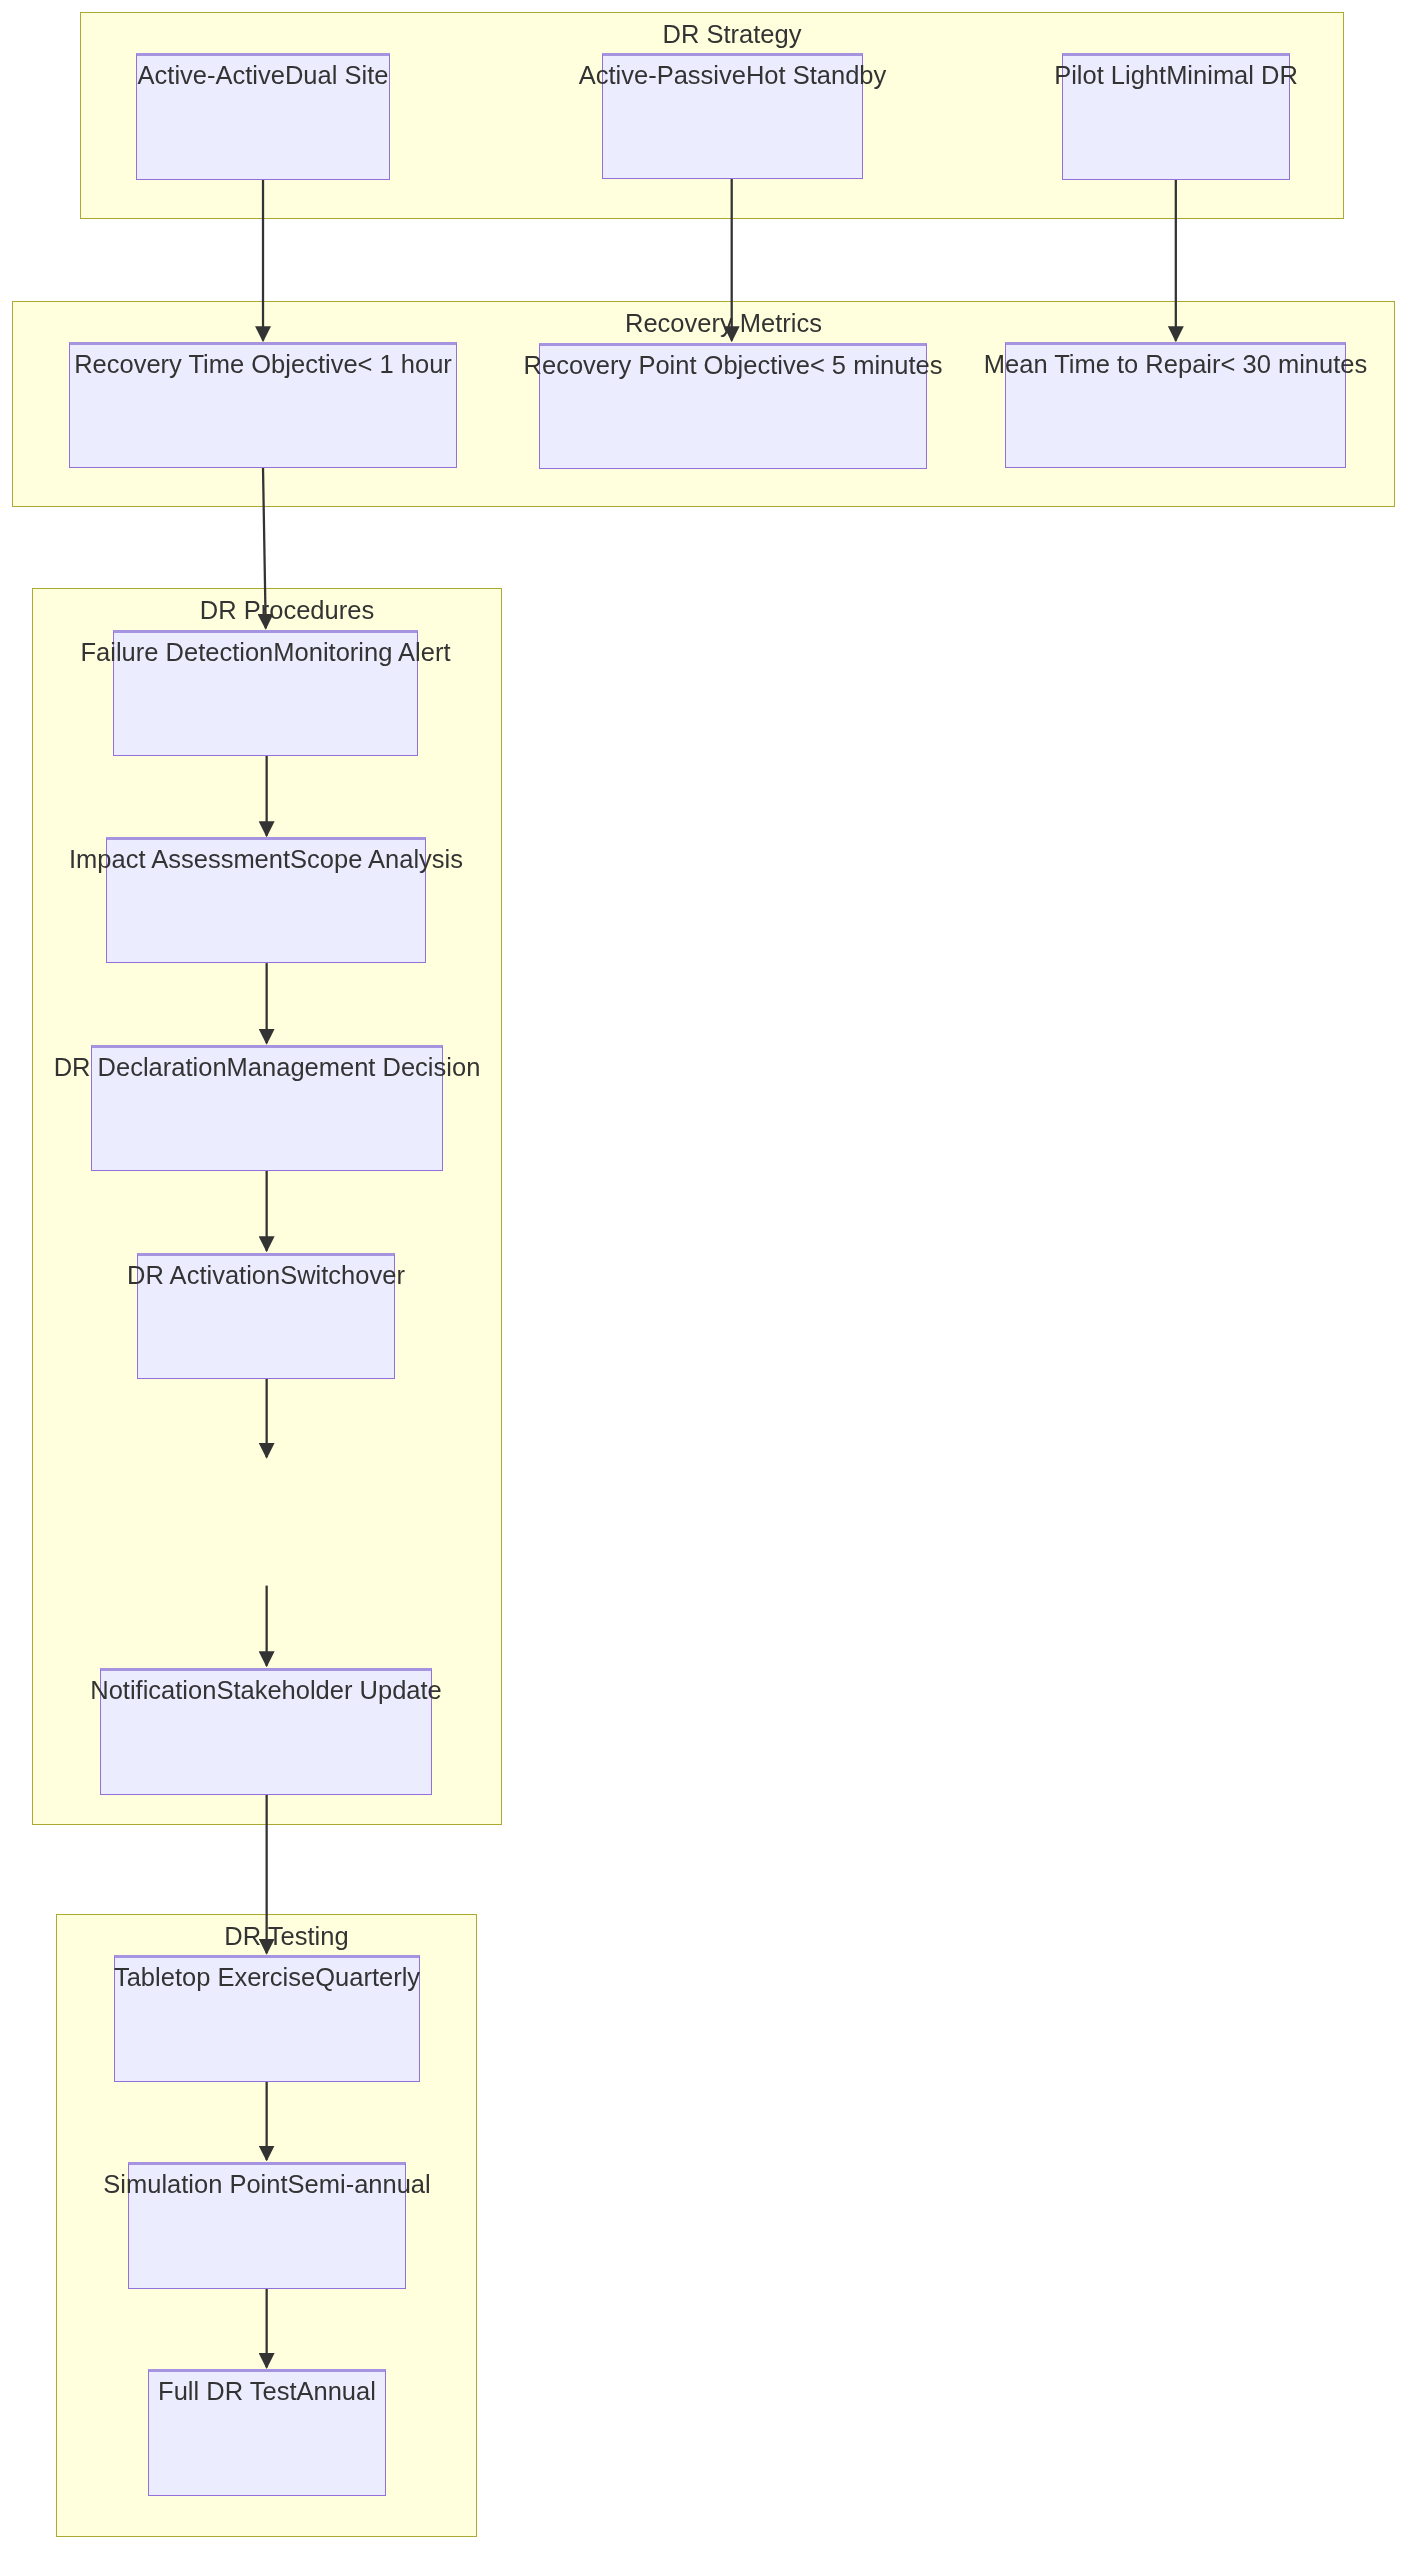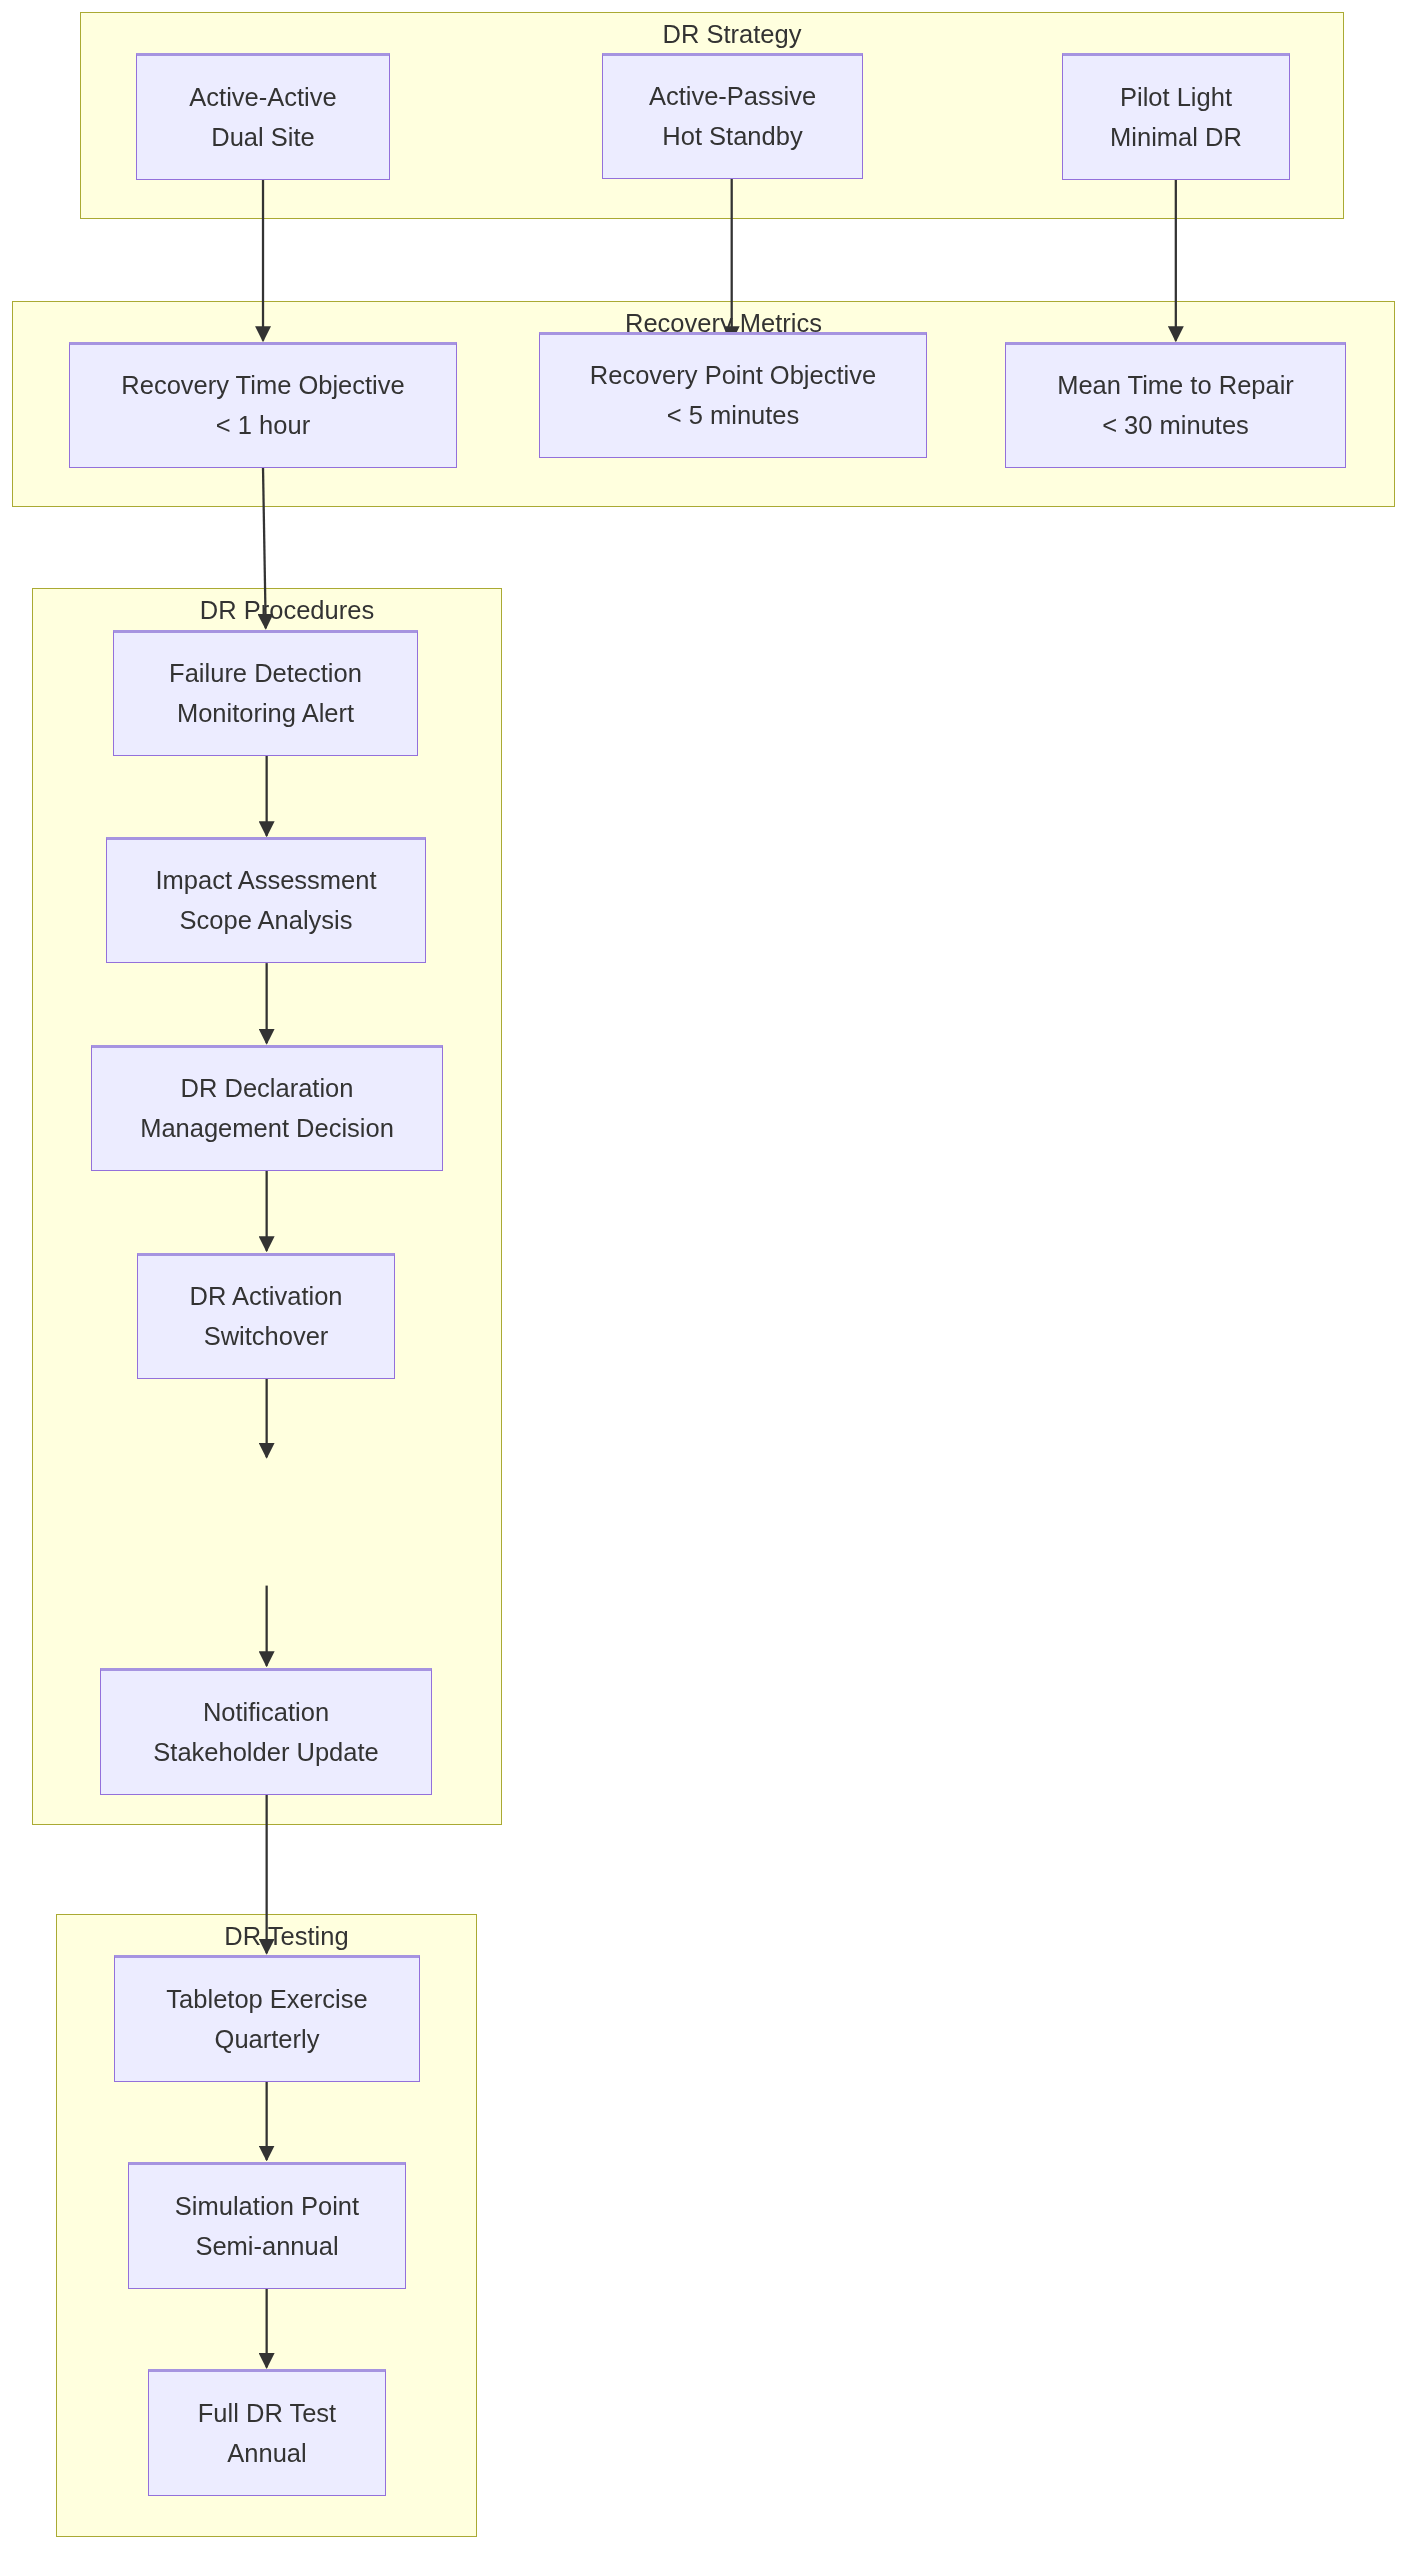--- a/index.html
+++ b/index.html
@@ -35,22 +35,22 @@
     pointer-events:none;
   }
   .node{
     position:absolute;
     box-sizing:border-box;
     background:var(--node-fill,#ececff);
     border:1.8px solid var(--node-border,#9370db);
     border-top:3.6px solid var(--node-border-top,#a694e0);
     z-index:3;
     display:flex;
-    flex-direction:column;
-    align-items:center;
+    flex-direction:row;
+    align-items:flex-start;
     justify-content:center;
     text-align:center;
   }
   .nline{
     display:block;
     font-size:25.5px;
     line-height:1.55;
     white-space:nowrap;
   }
 </style>
@@ -110,21 +110,21 @@
   <div class="node" style="left:1062px;top:53px;width:228px;height:127px">
     <span class="nline">Pilot Light</span>
     <span class="nline">Minimal DR</span>
   </div>
 
   <div class="node" style="left:69px;top:342px;width:388px;height:126px">
     <span class="nline">Recovery Time Objective</span>
     <span class="nline">&lt; 1 hour</span>
   </div>
 
-  <div class="node" style="left:539px;top:332px;width:388px;height:126px">
+  <div class="node" style="left:539px;top:343px;width:388px;height:126px">
     <span class="nline">Recovery Point Objective</span>
     <span class="nline">&lt; 5 minutes</span>
   </div>
 
   <div class="node" style="left:1005px;top:342px;width:341px;height:126px">
     <span class="nline">Mean Time to Repair</span>
     <span class="nline">&lt; 30 minutes</span>
   </div>
 
   <div class="node" style="left:106px;top:837px;width:320px;height:126px">

